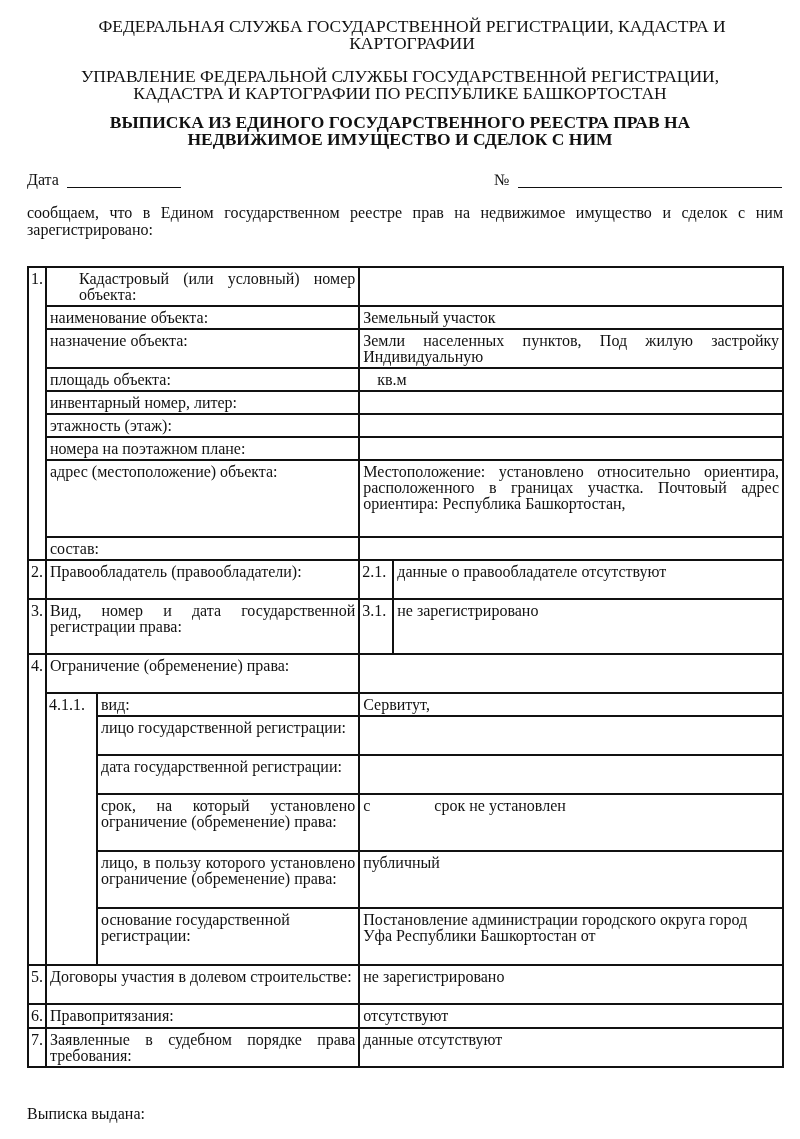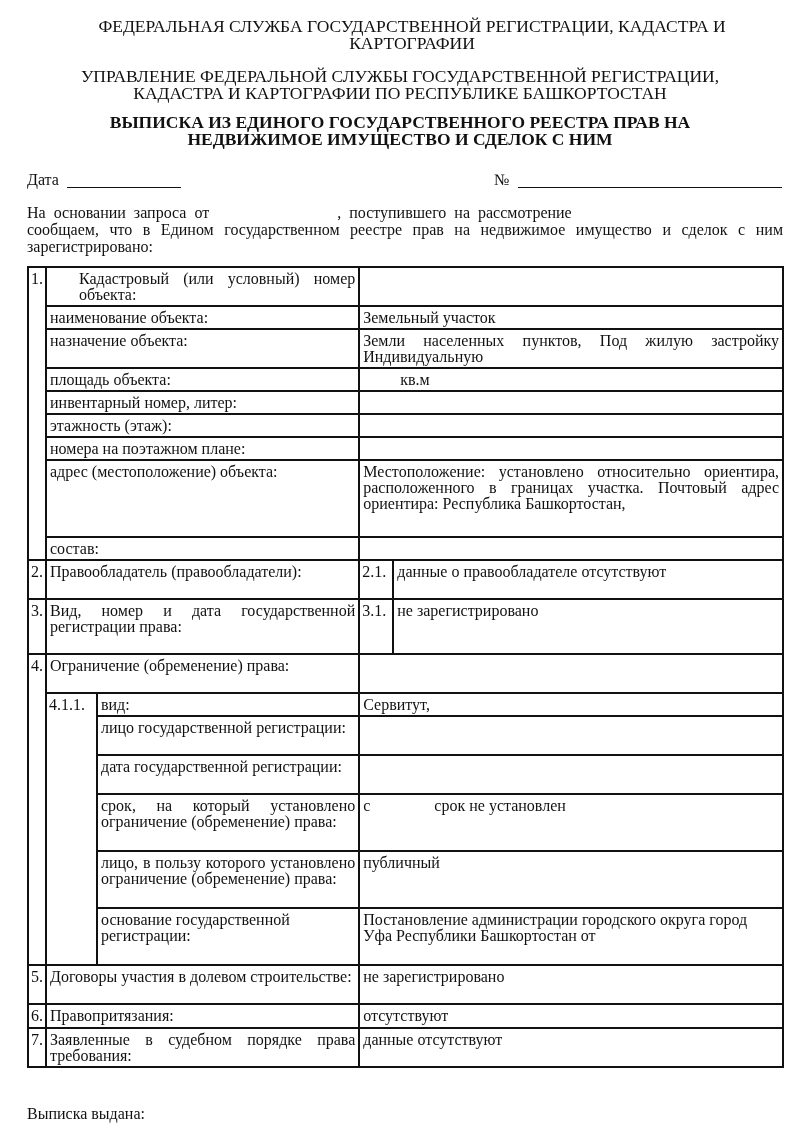--- a/index.html
+++ b/index.html
@@ -37,21 +37,20 @@
   <div>ВЫПИСКА ИЗ ЕДИНОГО ГОСУДАРСТВЕННОГО РЕЕСТРА ПРАВ НА</div>
   <div>НЕДВИЖИМОЕ ИМУЩЕСТВО И СДЕЛОК С НИМ</div>
 </div>
 
 <div class="line" style="left:27px; top:171px;">Дата</div>
 <div class="uline" style="left:67px; top:171px; width:114px;"></div>
 <div class="line" style="left:494px; top:171px;">№</div>
 <div class="uline" style="left:518px; top:171px; width:264px;"></div>
 
 <div class="para">
-  <div style="white-space:pre; word-spacing:4px;">На основании запроса от                , поступившего на рассмотрение</div>
   <div>сообщаем, что в Едином государственном реестре прав на недвижимое имущество и сделок с ним зарегистрировано:</div>
 </div>
 
 <table>
 
   <tbody>
       <tr>
     <td class="num" rowspan="9">1.</td>
     <td class="lbl just" colspan="2" style="height:32px">Кадастровый (или условный) номер объекта:</td>
     <td colspan="2"></td>
@@ -59,21 +58,21 @@
   <tr>
     <td colspan="2">наименование объекта:</td>
     <td colspan="2">Земельный участок</td>
   </tr>
   <tr>
     <td colspan="2">назначение объекта:</td>
     <td colspan="2" class="justl">Земли населенных пунктов, Под жилую застройку Индивидуальную</td>
   </tr>
   <tr>
     <td colspan="2">площадь объекта:</td>
-    <td colspan="2" style="padding-left:40px">кв.м</td>
+    <td colspan="2" style="padding-left:17px">кв.м</td>
   </tr>
   <tr>
     <td colspan="2">инвентарный номер, литер:</td>
     <td colspan="2"></td>
   </tr>
   <tr>
     <td colspan="2">этажность (этаж):</td>
     <td colspan="2"></td>
   </tr>
   <tr>

